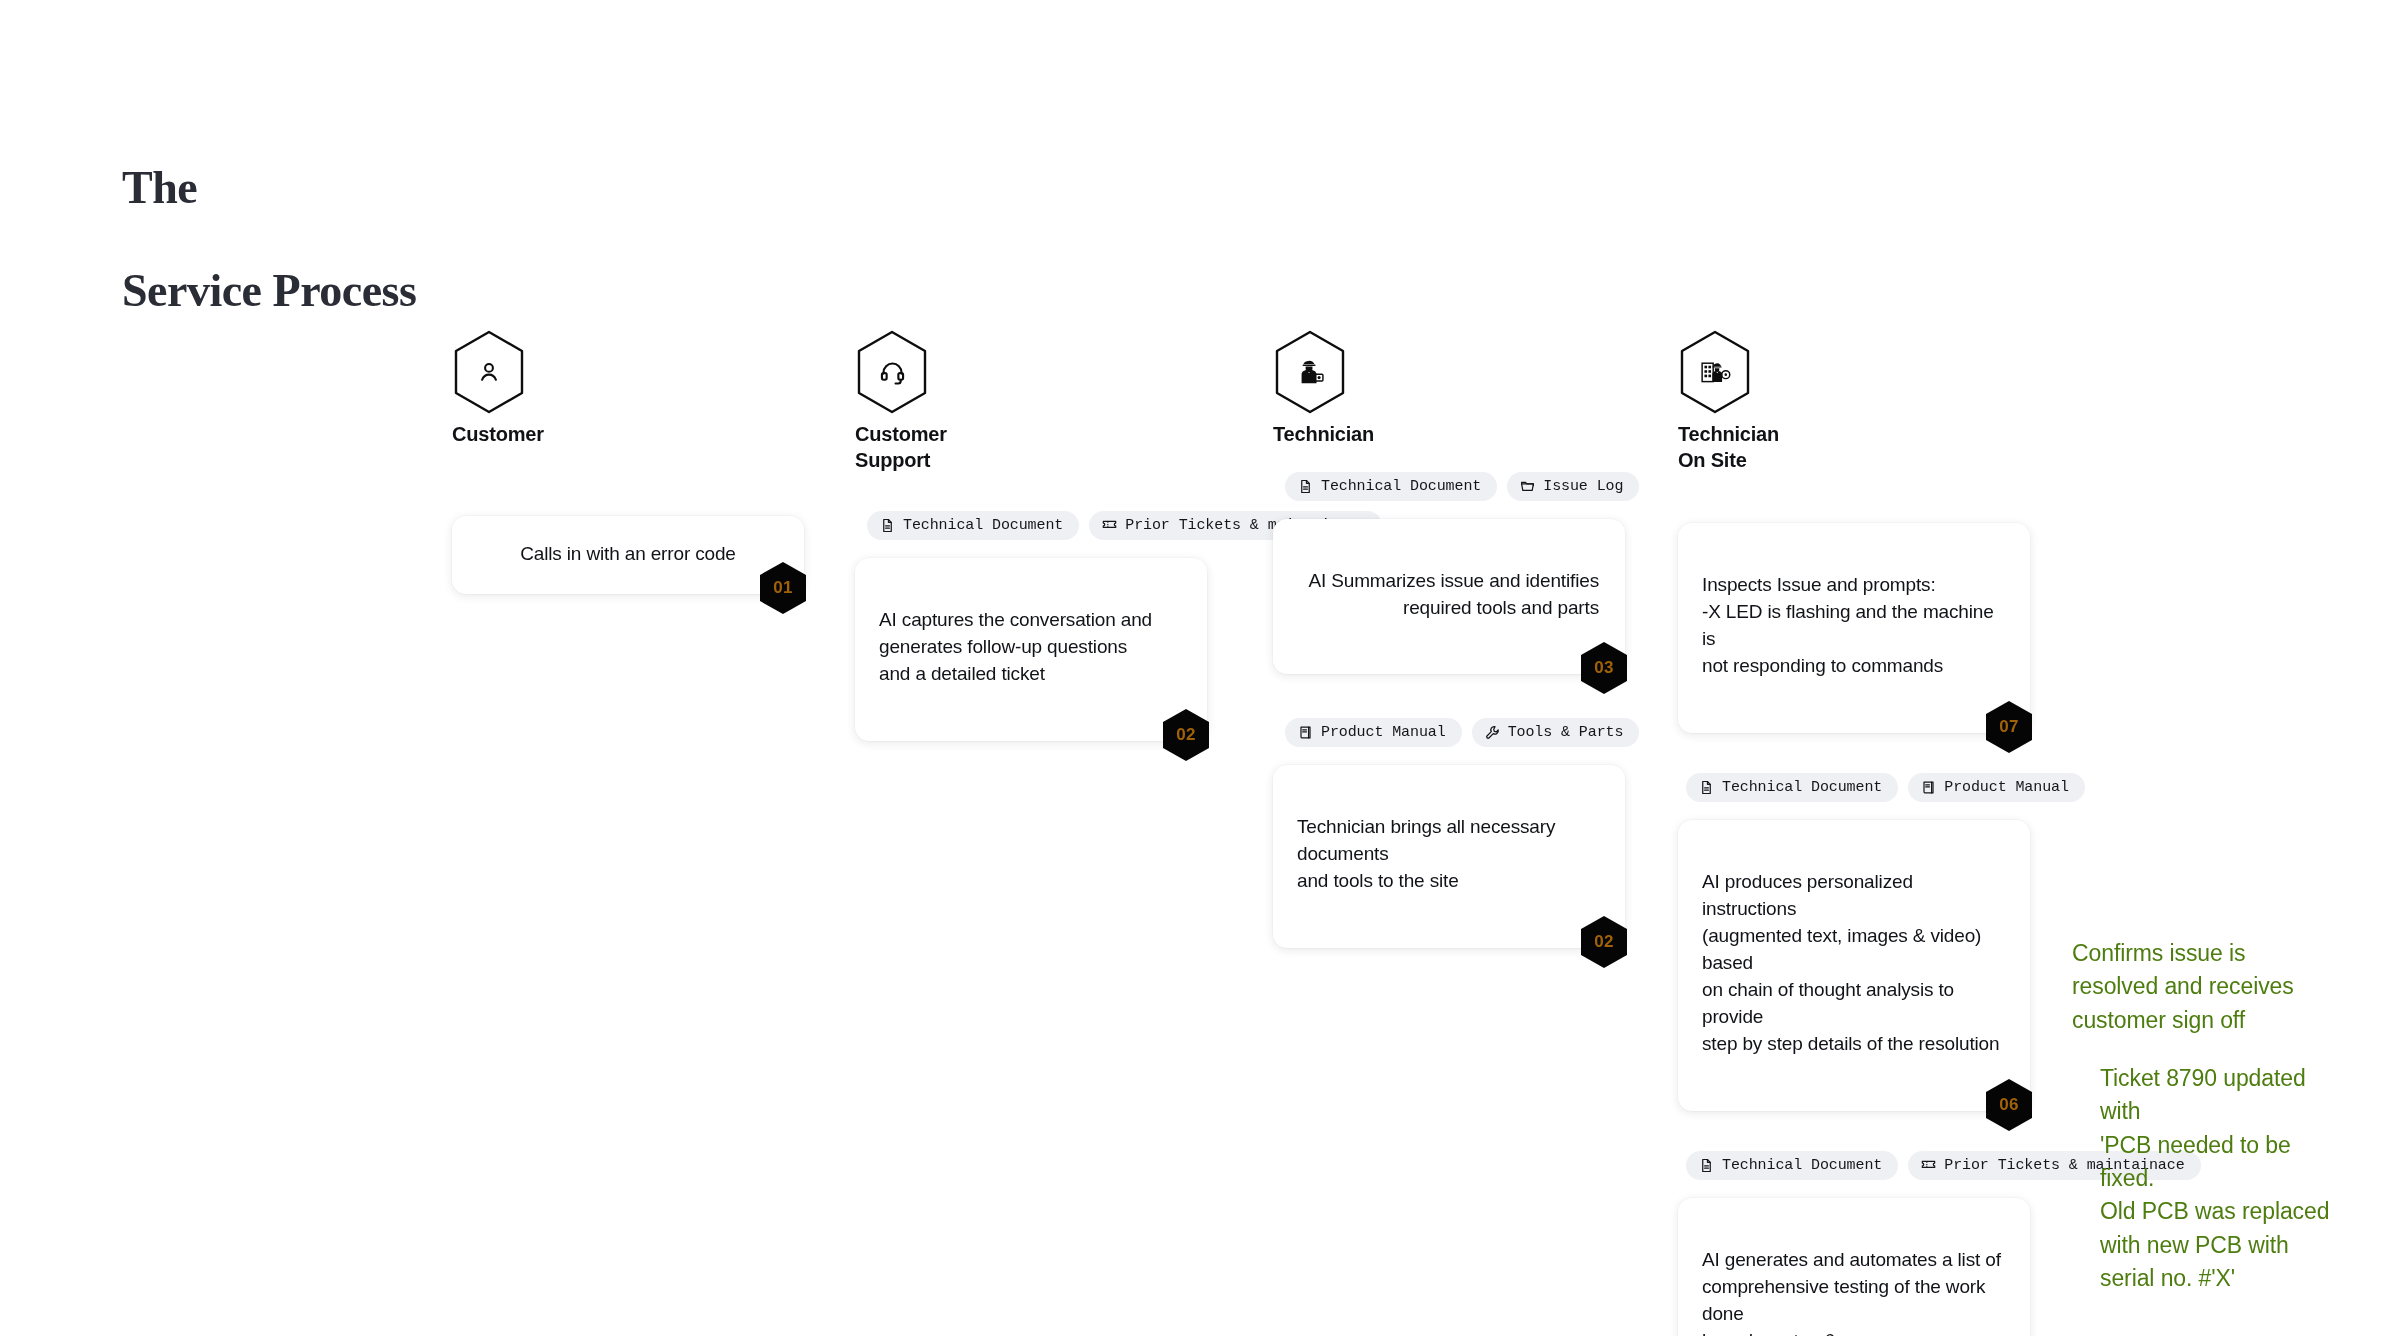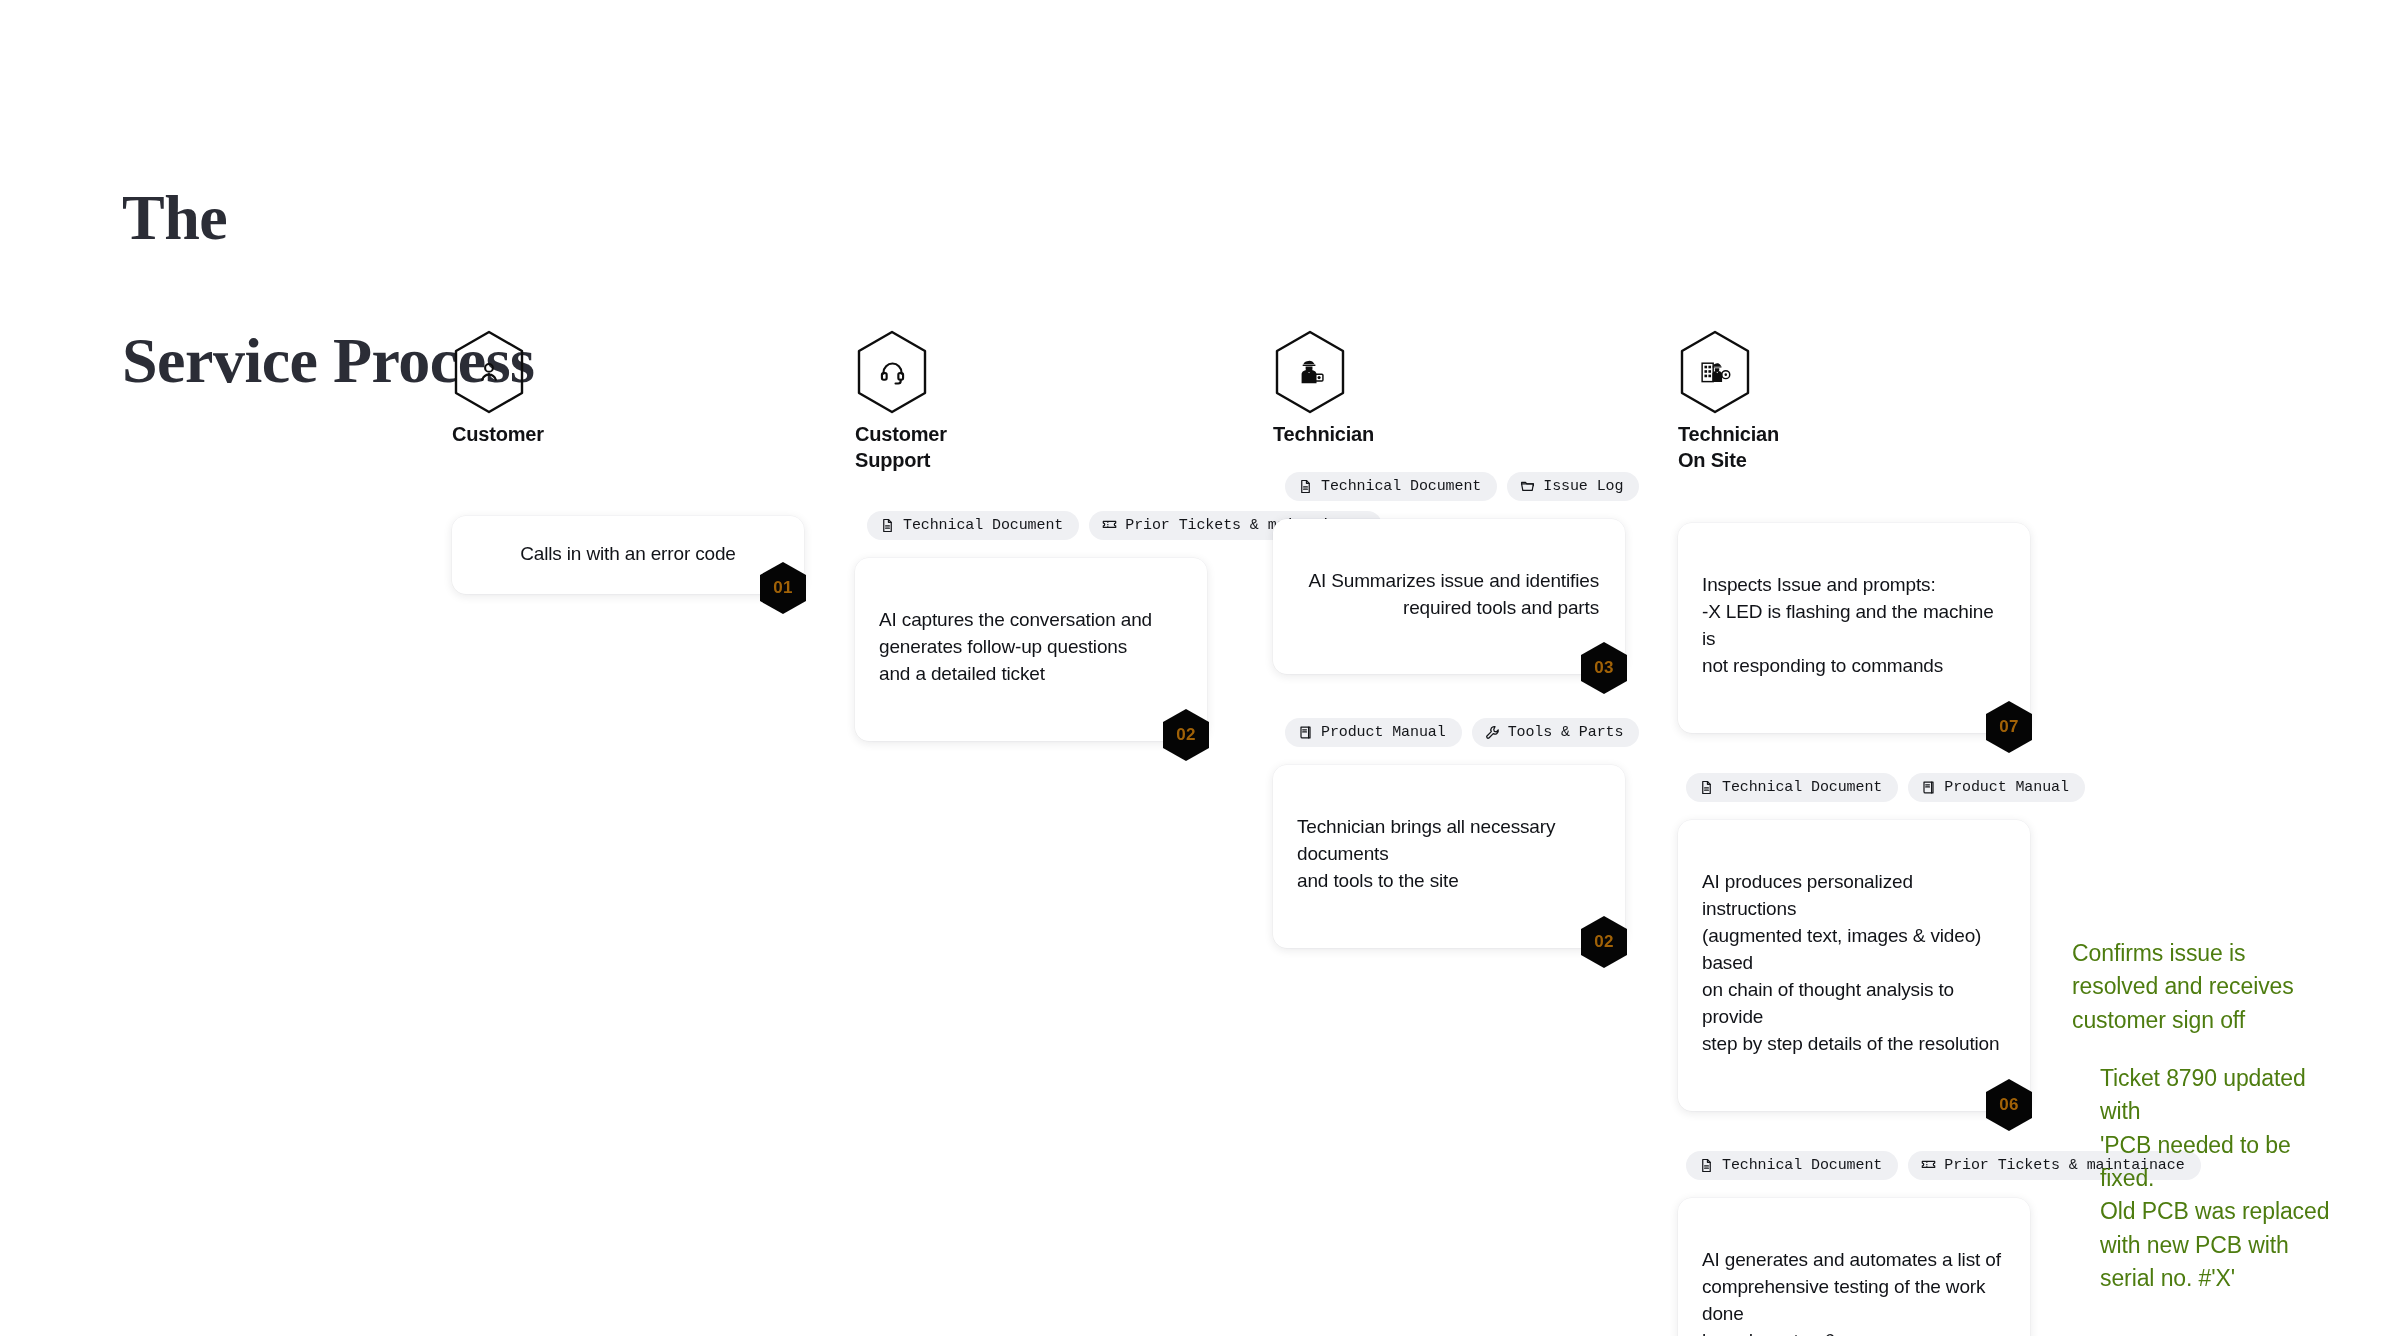--- a/index.html
+++ b/index.html
@@ -10,21 +10,21 @@
     overflow: hidden;
   }
   .page { position: relative; width: 2386px; height: 1336px; background:#fff; }
 
   
   .title {
     position: absolute;
     left: 122px; top: 110px;
     font-family: "Liberation Serif", serif;
     font-weight: 700;
-    font-size: 64px;
+    font-size: 46px;
     line-height: 1.12;
     letter-spacing: -0.5px;
     color: #2b2d36;
     white-space: pre-line;
   }
   .title .l1 { display:block; }
   .title .l2 { display:block; }
 
   
   .columns { position:absolute; left:0; top:0; width:2386px; height:1336px;padding-left:16px; }

